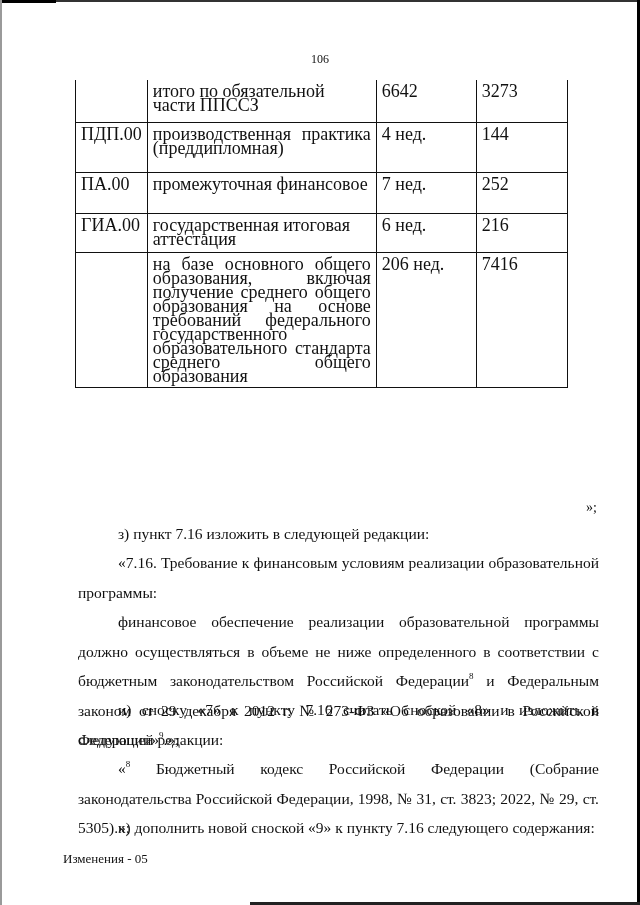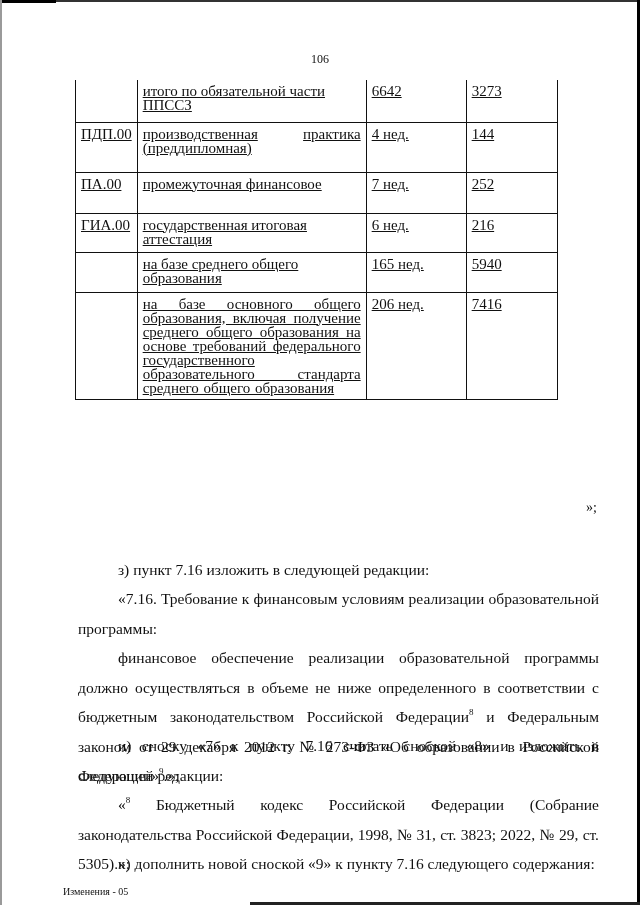--- a/index.html
+++ b/index.html
@@ -13,42 +13,42 @@
   .frame-top-dark { position: absolute; left: 0; top: 0; width: 56px; height: 3px; background: #000; }
   .frame-left { position: absolute; left: 0; top: 0; width: 2px; height: 905px; background: #9a9a9a; }
   .frame-right { position: absolute; left: 637px; top: 0; width: 3px; height: 905px; background: #000; }
   .frame-bottom { position: absolute; left: 250px; top: 902px; width: 390px; height: 3px; background: #222; }
 
   .page-number { position: absolute; left: 0; width: 640px; top: 52px; text-align: center; font-size: 12px; }
 
   table.grid {
     position: absolute; left: 75px; top: 80px;
     border-collapse: collapse; table-layout: fixed;
-    font-size: 15px; line-height: 14px; text-decoration: underline;
+    font-size: 18px; line-height: 14px;
   }
   table.grid td {
     border: 1.5px solid #111; vertical-align: top;
     padding: 4px 5px; box-sizing: border-box;
   }
   table.grid tr.first td { border-top: none; }
   .c1 { width: 59px; }
   .c2 { width: 229px; }
   .c3 { width: 100px; }
   .c4 { width: 91px; }
   .justify-body { text-align: justify; }
 
   .closing-quote { position: absolute; left: 586px; top: 500px; font-size: 14px; }
 
   .para {
     position: absolute; left: 78px; width: 521px;
-    font-size: 15.5px; line-height: 29.5px; text-align: justify; margin-top: 36px;
+    font-size: 15.5px; line-height: 29.5px; text-align: justify;
   }
   .indent { text-indent: 40px; }
   sup { font-size: 9px; line-height: 0; vertical-align: 7px; }
-  .footer { position: absolute; left: 63px; top: 851px; font-size: 10px; margin-top: 35px; }
+  .footer { position: absolute; left: 63px; top: 851px; font-size: 13px; }
 </style>
 </head>
 <body>
 
 <div class="frame-top"></div>
 <div class="frame-top-dark"></div>
 <div class="frame-left"></div>
 <div class="frame-right"></div>
 <div class="frame-bottom"></div>
 
@@ -85,26 +85,20 @@
     <td>промежуточная финансовое</td>
     <td>7 нед.</td>
     <td>252</td>
   </tr>
   <tr style="height:39px">
     <td>ГИА.00</td>
     <td>государственная итоговая аттестация</td>
     <td>6 нед.</td>
     <td>216</td>
   </tr>
-  <tr style="height:40px">
-    <td></td>
-    <td>на базе среднего общего образования</td>
-    <td>165 нед.</td>
-    <td>5940</td>
-  </tr>
   <tr style="height:107px">
     <td></td>
     <td class="justify-body" style="word-spacing:1px">на базе основного общего образования, включая получение среднего общего образования на основе требований федерального государственного образовательного стандарта среднего общего образования</td>
     <td>206 нед.</td>
     <td>7416</td>
   </tr>
 </tbody>
   </table>
 
 <div class="closing-quote">»;</div>

